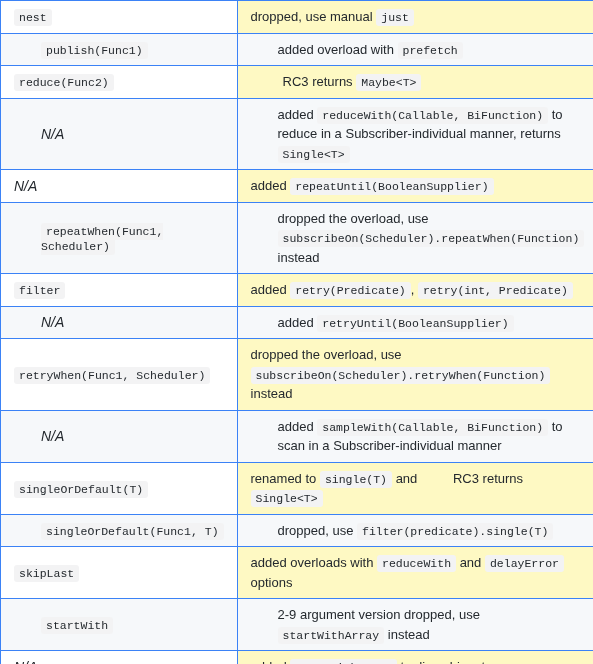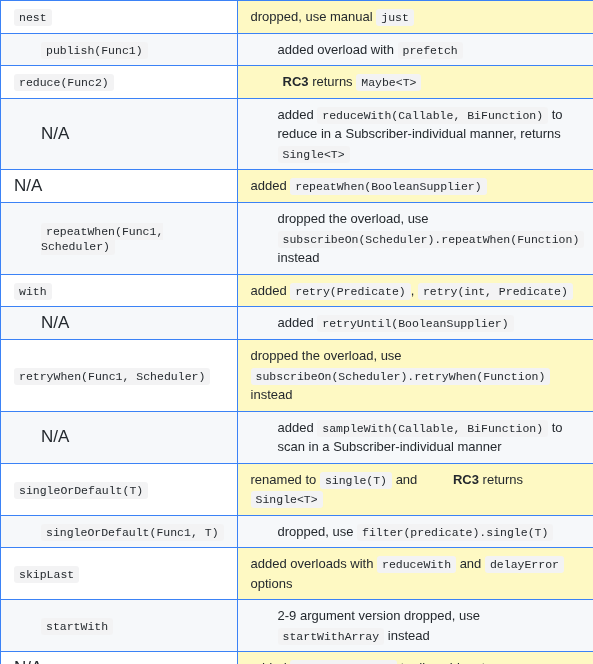--- a/index.html
+++ b/index.html
@@ -40,25 +40,26 @@
     code {
       font-family: SFMono-Regular, Consolas, "Liberation Mono", Menlo, monospace;
       font-size: 11.5px;
       background: #f3f3f4;
       border-radius: 3px;
       padding: 2px 5px;
       color: #24292e;
       white-space: nowrap;
     }
     .na {
-      font-size: 17px;
+      font-size: 14px;
       color: #24292e;
+      font-style: italic;
     }
     b {
-      font-weight: 700;
+      font-weight: 400;
       padding-left: 32px;
     }
   </style>
 </head>
 <body>
 
 <table>
   <tbody>
       <tr>
         <td class="left"><code>nest</code></td>
@@ -71,28 +72,28 @@
       <tr>
         <td class="left"><code>reduce(Func2)</code></td>
         <td class="right"><b>RC3</b> returns <code>Maybe&lt;T&gt;</code></td>
       </tr>
       <tr class="shade">
         <td class="left"><span class="na">N/A</span></td>
         <td class="right">added <code>reduceWith(Callable, BiFunction)</code> to reduce in a Subscriber-individual manner, returns <code>Single&lt;T&gt;</code></td>
       </tr>
       <tr>
         <td class="left"><span class="na">N/A</span></td>
-        <td class="right">added <code>repeatWhen(BooleanSupplier)</code></td>
+        <td class="right">added <code>repeatUntil(BooleanSupplier)</code></td>
       </tr>
       <tr class="shade">
         <td class="left"><code style="white-space: normal; margin-top: 48px;">repeatWhen(Func1, Scheduler)</code></td>
         <td class="right">dropped the overload, use <code>subscribeOn(Scheduler).repeatWhen(Function)</code> instead</td>
       </tr>
       <tr>
-        <td class="left"><code>with</code></td>
+        <td class="left"><code>filter</code></td>
         <td class="right">added <code>retry(Predicate)</code>, <code>retry(int, Predicate)</code></td>
       </tr>
       <tr class="shade">
         <td class="left"><span class="na">N/A</span></td>
         <td class="right">added <code>retryUntil(BooleanSupplier)</code></td>
       </tr>
       <tr>
         <td class="left"><code style="white-space: normal; margin-top: 28px;">retryWhen(Func1, Scheduler)</code></td>
         <td class="right">dropped the overload, use <code>subscribeOn(Scheduler).retryWhen(Function)</code> instead</td>
       </tr>

